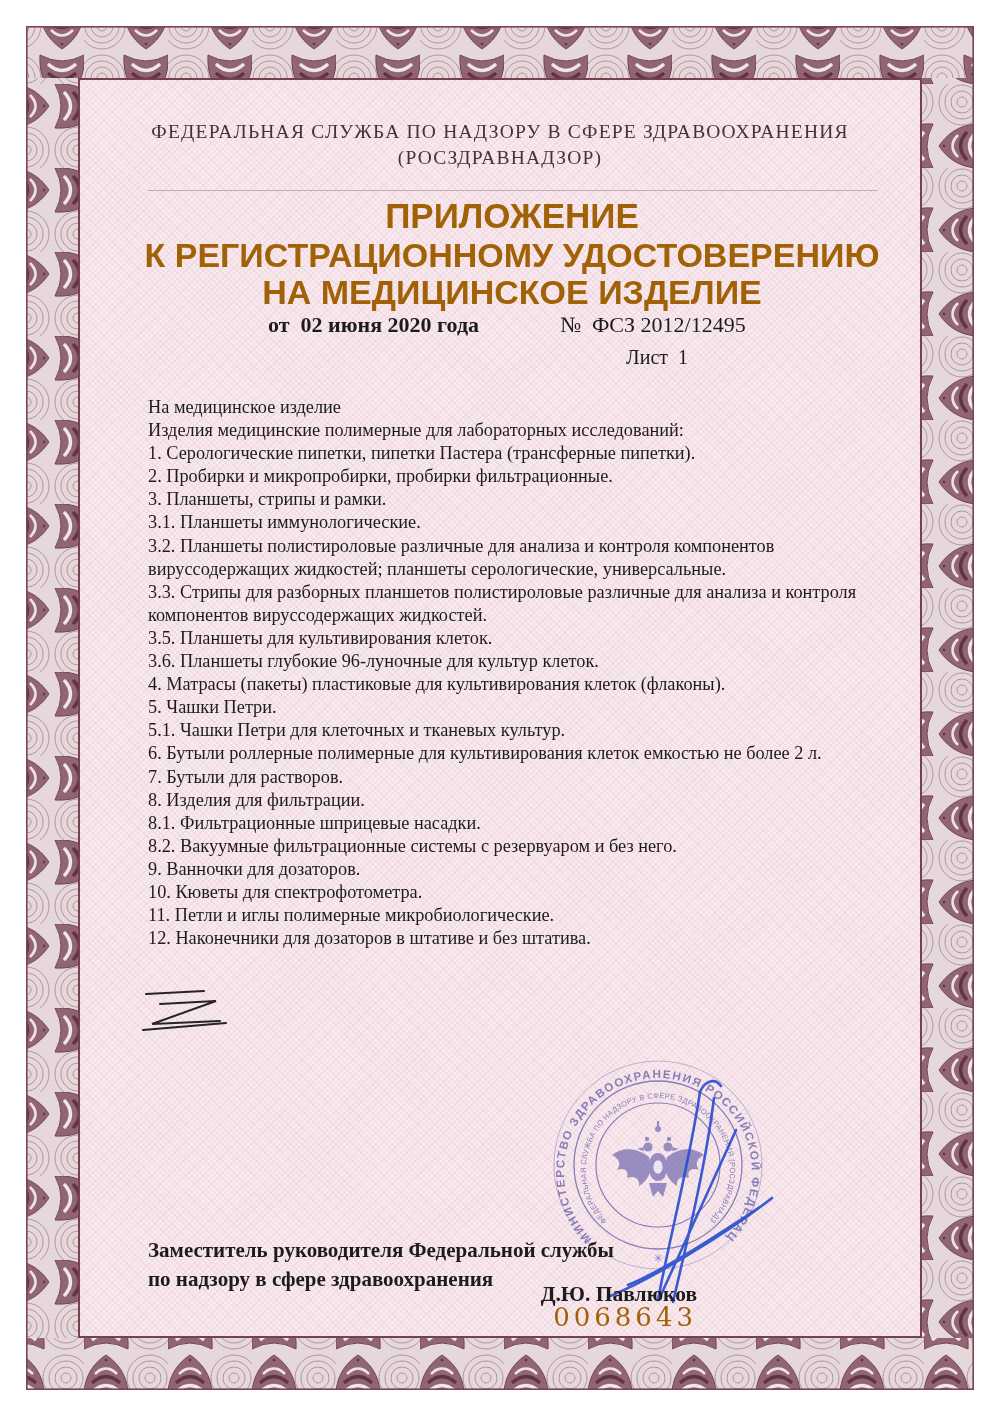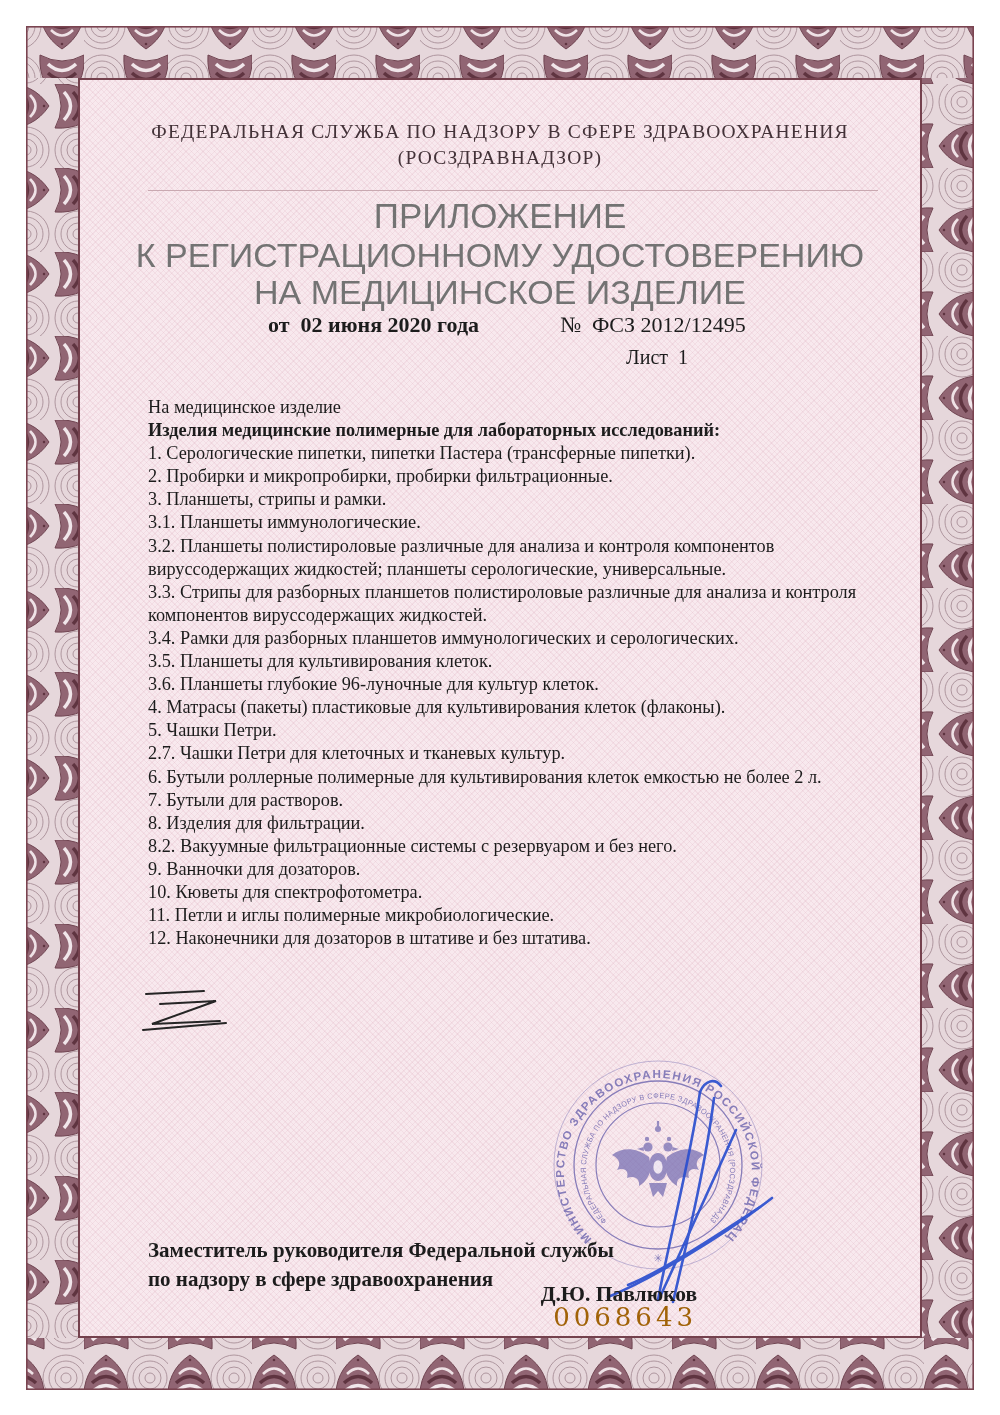--- a/index.html
+++ b/index.html
@@ -19,35 +19,35 @@
   }
   .content { position:absolute; left:0; top:0; width:792px; height:1415px; z-index:2; }
 
   .agency { position:absolute; left:100px; width:800px; text-align:center;
             font-size:19.5px; letter-spacing:1.2px; color:#433238; }
   .agency-1 { top:121px; }
   .agency-2 { top:147px; }
   .divider { position:absolute; left:148px; top:190px; width:730px; height:0;
              border-top:1.5px solid #c9a9b1; }
 
-  .doc-title { position:absolute; left:100px; width:800px; text-align:center;
-               font-family:"Liberation Sans", sans-serif; font-weight:400;
-               color:#737373; }
+  .doc-title { position:absolute; left:112px; width:800px; text-align:center;
+               font-family:"Liberation Sans", sans-serif; font-weight:700;
+               color:#a16207; }
   .t1 { top:196px; font-size:35px; }
   .t2 { top:236px; font-size:34px; }
   .t3 { top:273px; font-size:34px; }
 
   .date-left { position:absolute; left:268px; top:312px; font-weight:700; font-size:22px; white-space:pre;text-align:center; }
   .date-num  { position:absolute; left:560px; top:312px; font-weight:400; font-size:22px; white-space:pre; }
   .sheet { position:absolute; top:346px; right:104px; font-weight:400; font-size:20px; white-space:pre; }
 
   .body-block { position:absolute; left:148px; top:396px; width:740px;
                 font-size:18.3px; line-height:23.1px; }
   .line { margin:0; }
-  .bold { font-weight:700; }
+  .bold { font-weight:400; }
 
   .zmark { position:absolute; left:140px; top:988px; }
 
   .sig-block { position:absolute; left:148px; top:1236px; width:480px;
                font-weight:700; font-size:21px; line-height:29px; }
   .signer { position:absolute; right:95px; top:1282px; font-weight:700; font-size:21.5px; }
   .serial { position:absolute; right:95px; top:1302px;
             font-family:"DejaVu Serif", serif; font-size:26px; letter-spacing:4px;
             color:#a16207; }
 
@@ -114,29 +114,29 @@
     <div class="body-block">
       <div class="line">На медицинское изделие</div>
       <div class="line bold">Изделия медицинские полимерные для лабораторных исследований:</div>
       <div>
           <div class="line">1. Серологические пипетки, пипетки Пастера (трансферные пипетки).</div>
           <div class="line">2. Пробирки и микропробирки, пробирки фильтрационные.</div>
           <div class="line">3. Планшеты, стрипы и рамки.</div>
           <div class="line">3.1. Планшеты иммунологические.</div>
           <div class="line">3.2. Планшеты полистироловые различные для анализа и контроля компонентов вируссодержащих жидкостей; планшеты серологические, универсальные.</div>
           <div class="line">3.3. Стрипы для разборных планшетов полистироловые различные для анализа и контроля компонентов вируссодержащих жидкостей.</div>
-          <div class="line">3.4. Рамки для разборных планшетов иммунологических и серологических.</div>
           <div class="line">3.5. Планшеты для культивирования клеток.</div>
           <div class="line">3.6. Планшеты глубокие 96-луночные для культур клеток.</div>
           <div class="line">4. Матрасы (пакеты) пластиковые для культивирования клеток (флаконы).</div>
           <div class="line">5. Чашки Петри.</div>
-          <div class="line">2.7. Чашки Петри для клеточных и тканевых культур.</div>
+          <div class="line">5.1. Чашки Петри для клеточных и тканевых культур.</div>
           <div class="line">6. Бутыли роллерные полимерные для культивирования клеток емкостью не более 2 л.</div>
           <div class="line">7. Бутыли для растворов.</div>
           <div class="line">8. Изделия для фильтрации.</div>
+          <div class="line">8.1. Фильтрационные шприцевые насадки.</div>
           <div class="line">8.2. Вакуумные фильтрационные системы с резервуаром и без него.</div>
           <div class="line">9. Ванночки для дозаторов.</div>
           <div class="line">10. Кюветы для спектрофотометра.</div>
           <div class="line">11. Петли и иглы полимерные микробиологические.</div>
           <div class="line">12. Наконечники для дозаторов в штативе и без штатива.</div>
         </div>
     </div>
 
     <svg class="zmark" width="110" height="52" viewBox="0 0 110 52">
       <g stroke="#252525" stroke-width="2" fill="none" stroke-linecap="round">

